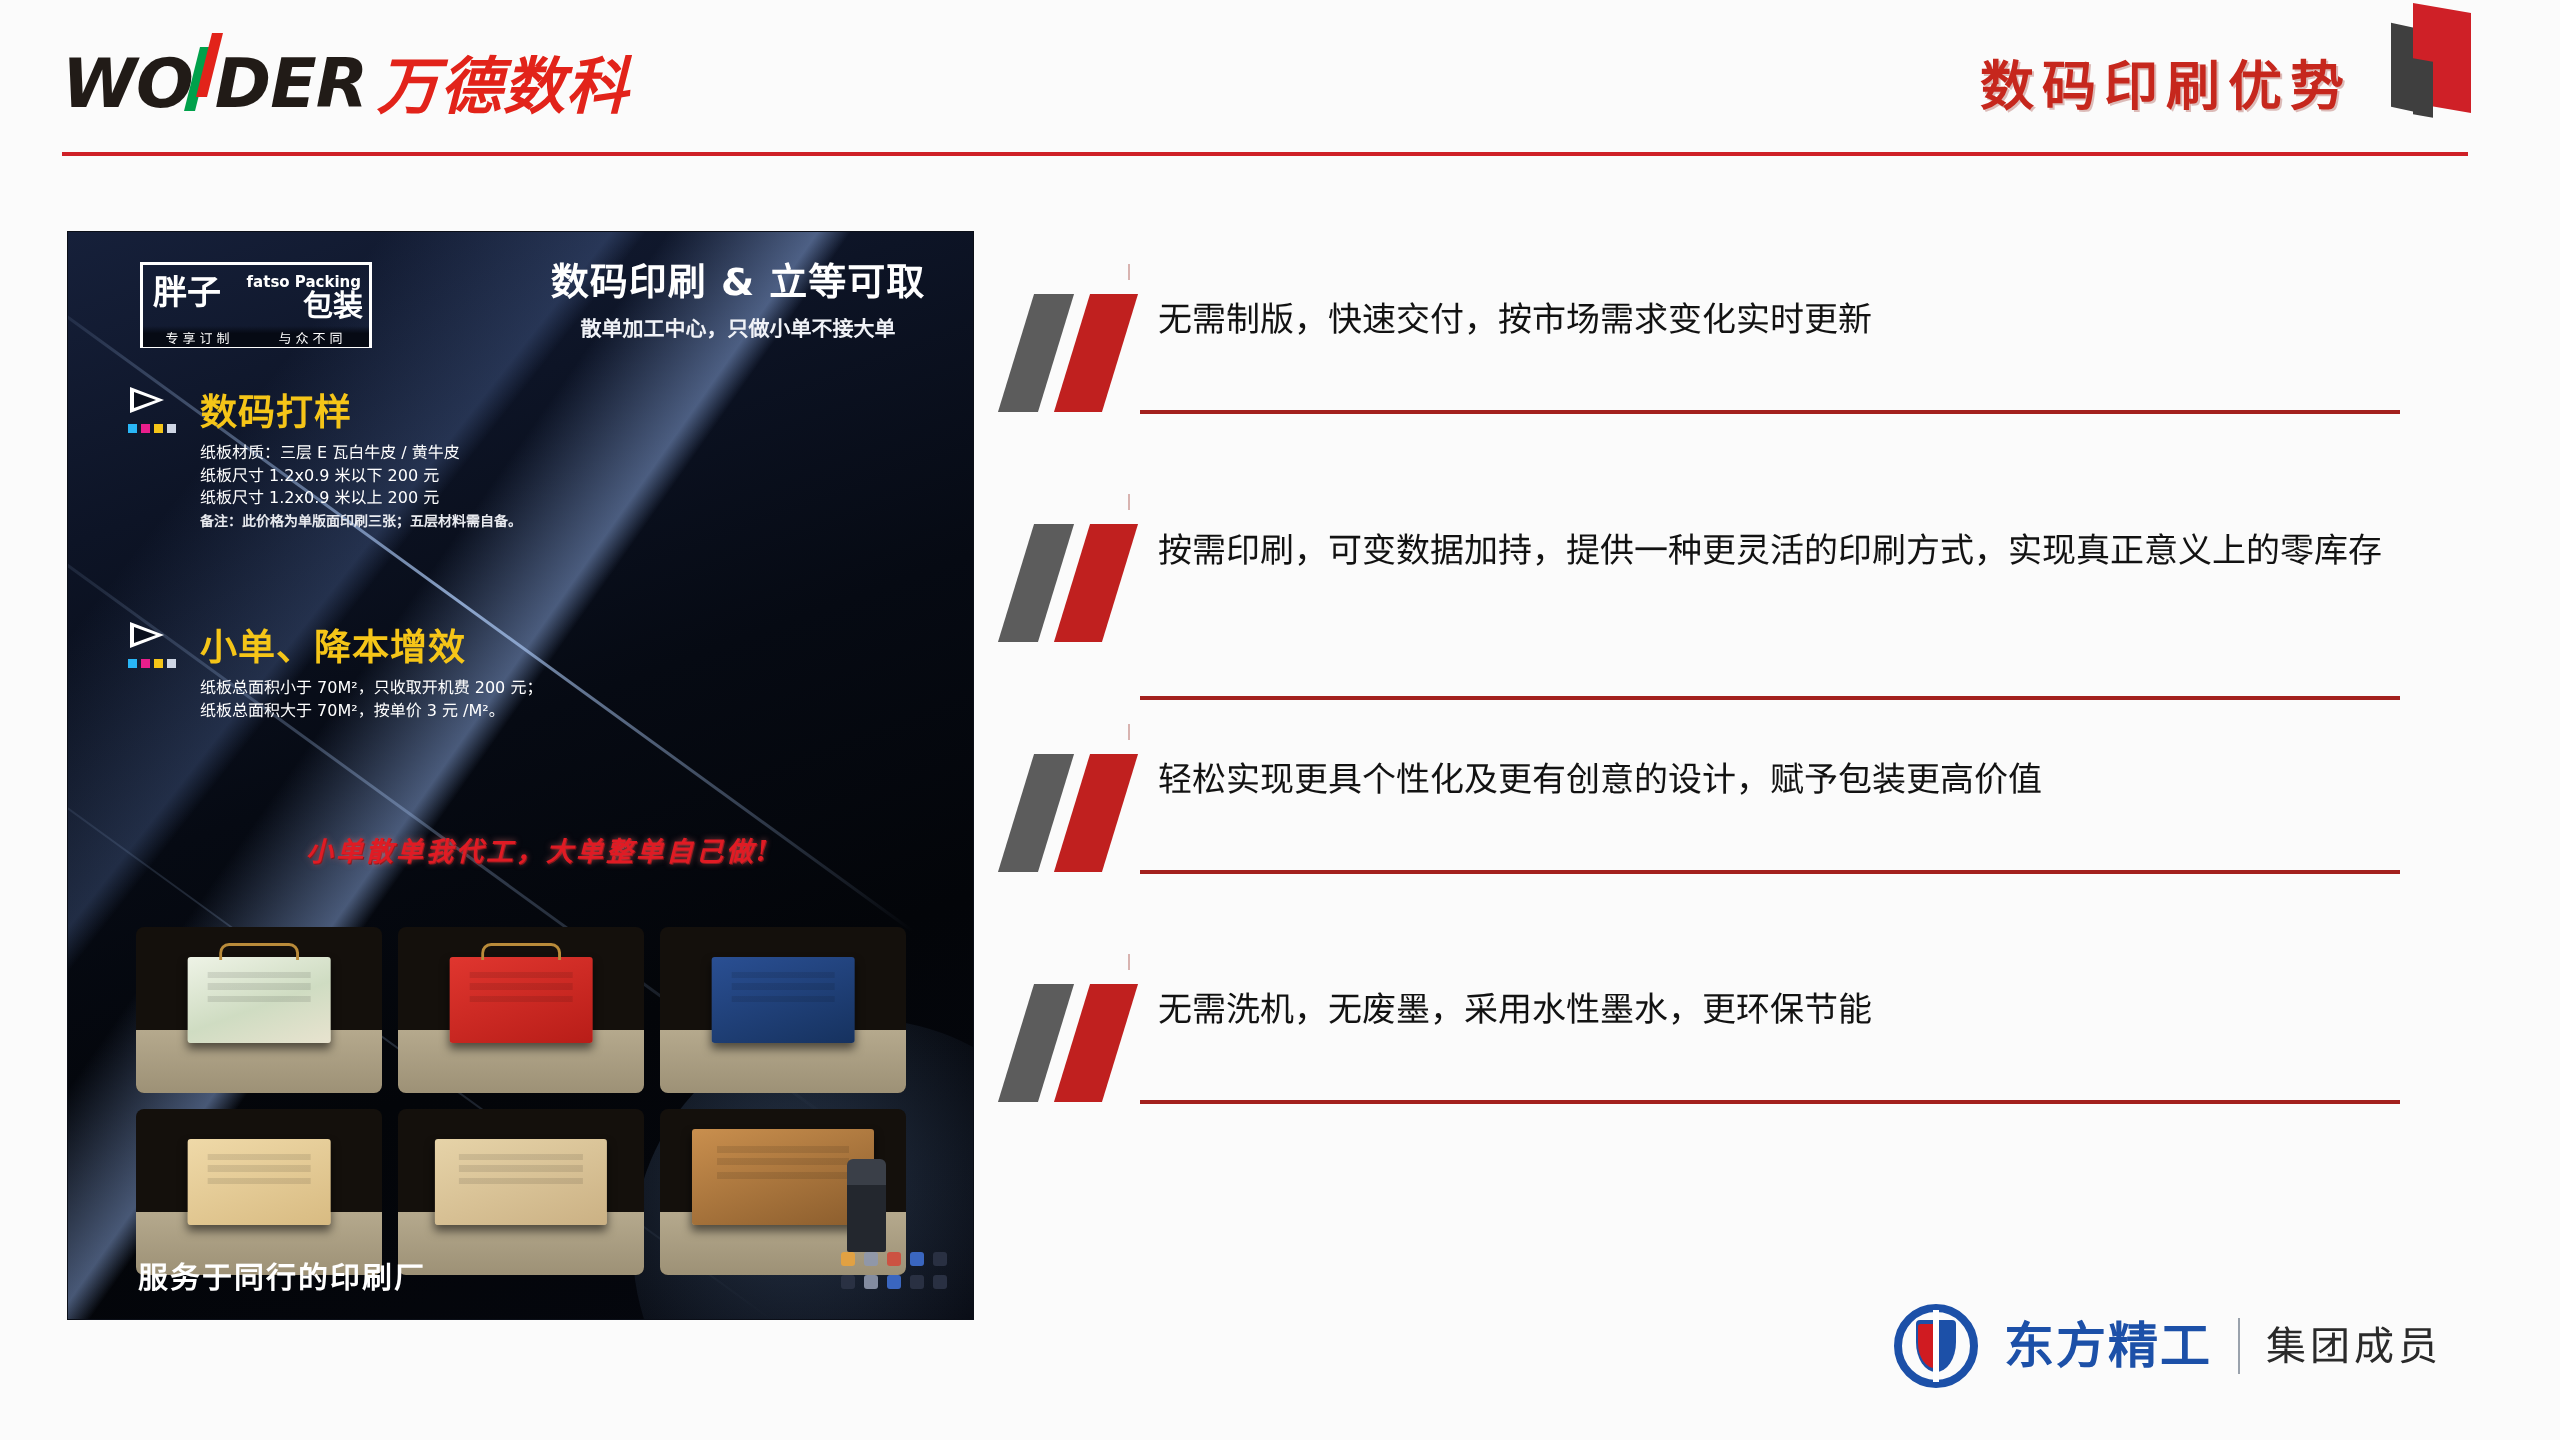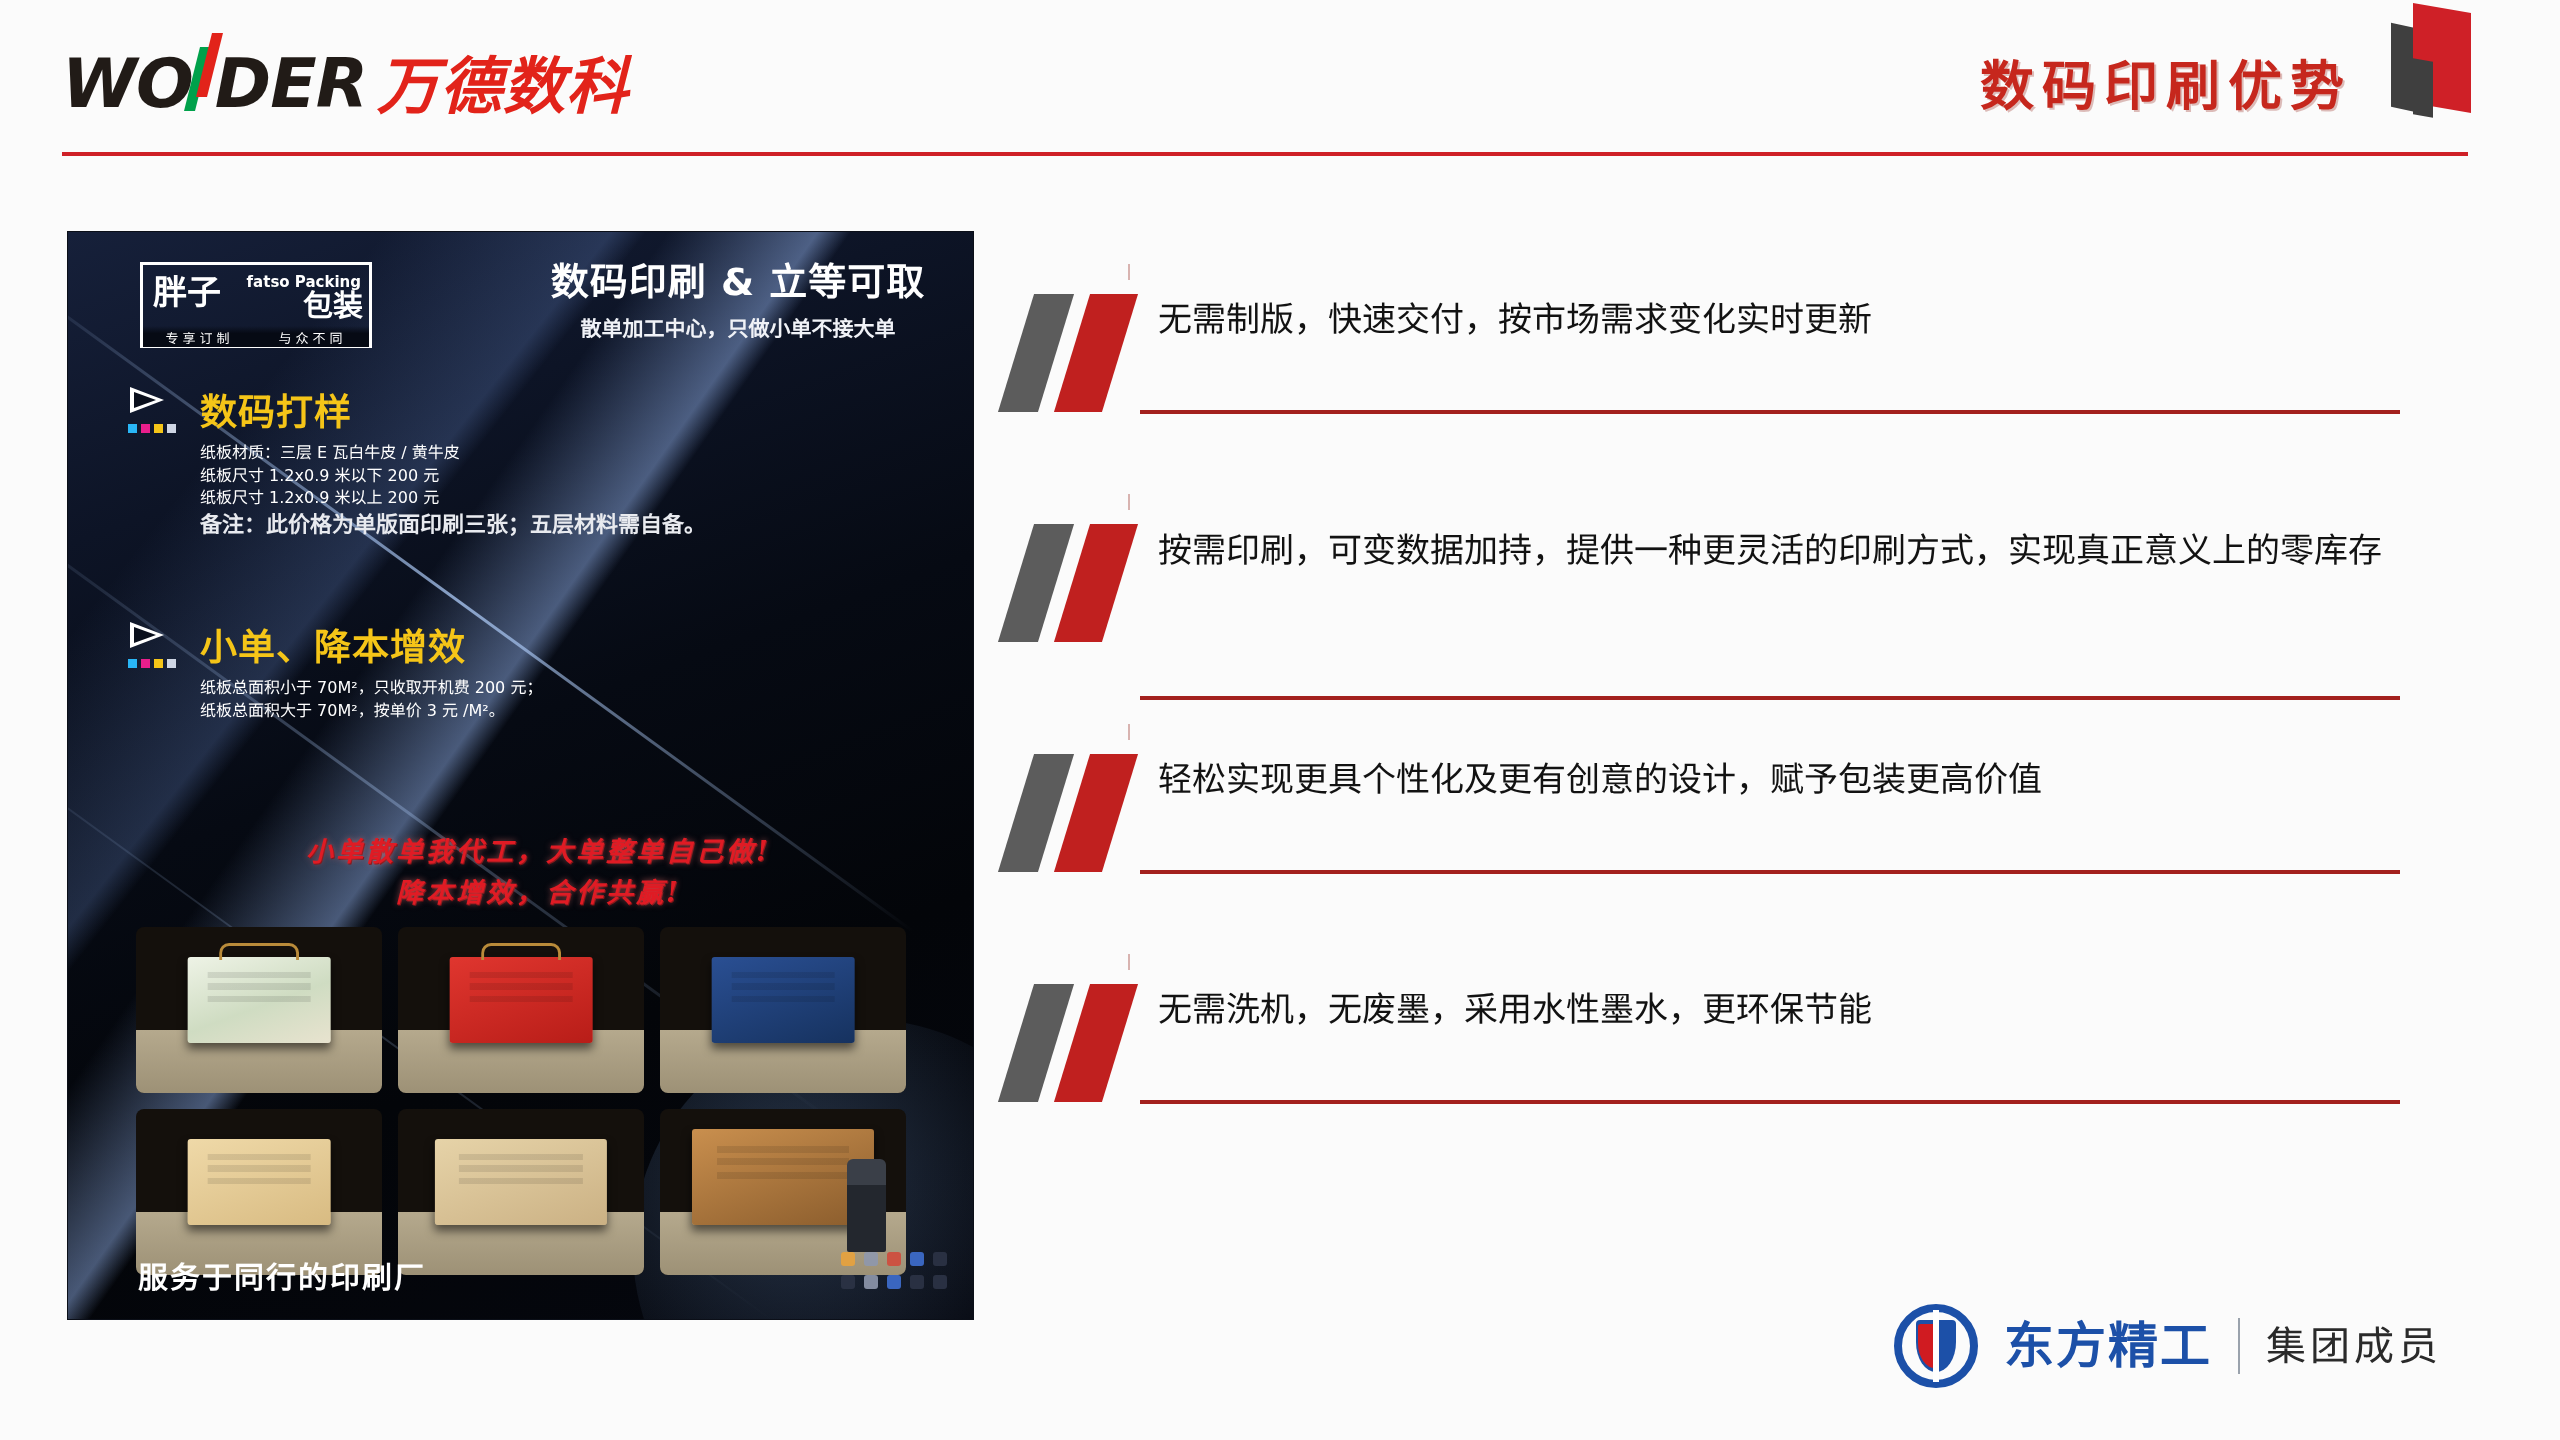--- a/index.html
+++ b/index.html
@@ -280,24 +280,24 @@
     margin-top: 6px;
   }
   .sec-line {
     font-size: 16px;
     color: #ffffff;
     line-height: 1.42;
     font-family: "DejaVu Sans", sans-serif;
     white-space: nowrap;
   }
   .sec-note {
-    font-size: 22px;
+    font-size: 14px;
     color: #e8eaef;
     line-height: 1.4;
-    font-family: Liberation Mono, monospace;
+    font-family: Liberation Sans, sans-serif;
     white-space: nowrap;
     margin-top: 2px;
     font-weight: 700;
   }
 
   .slogan {
     position: absolute;
     left: 0; top: 600px;
     width: 100%;
     text-align: center;
@@ -627,21 +627,20 @@
       <span class="sec-title">小单、降本增效</span>
     </div>
     <div class="sec-lines">
       <div class="sec-line">纸板总面积小于 70M²，只收取开机费 200 元；</div>
       <div class="sec-line">纸板总面积大于 70M²，按单价 3 元 /M²。</div>
     </div>
   </div>
 
   <div class="slogan">
     <div>小单散单我代工，大单整单自己做!</div>
-    <div>降本增效，合作共赢!</div>
   </div>
 
   <div class="photo-grid">
     <div class="photo p1">
       <span class="floor"></span>
       <span class="box">
           <span class="ink"></span>
         </span>
       <span class="handle"></span>
     </div>

